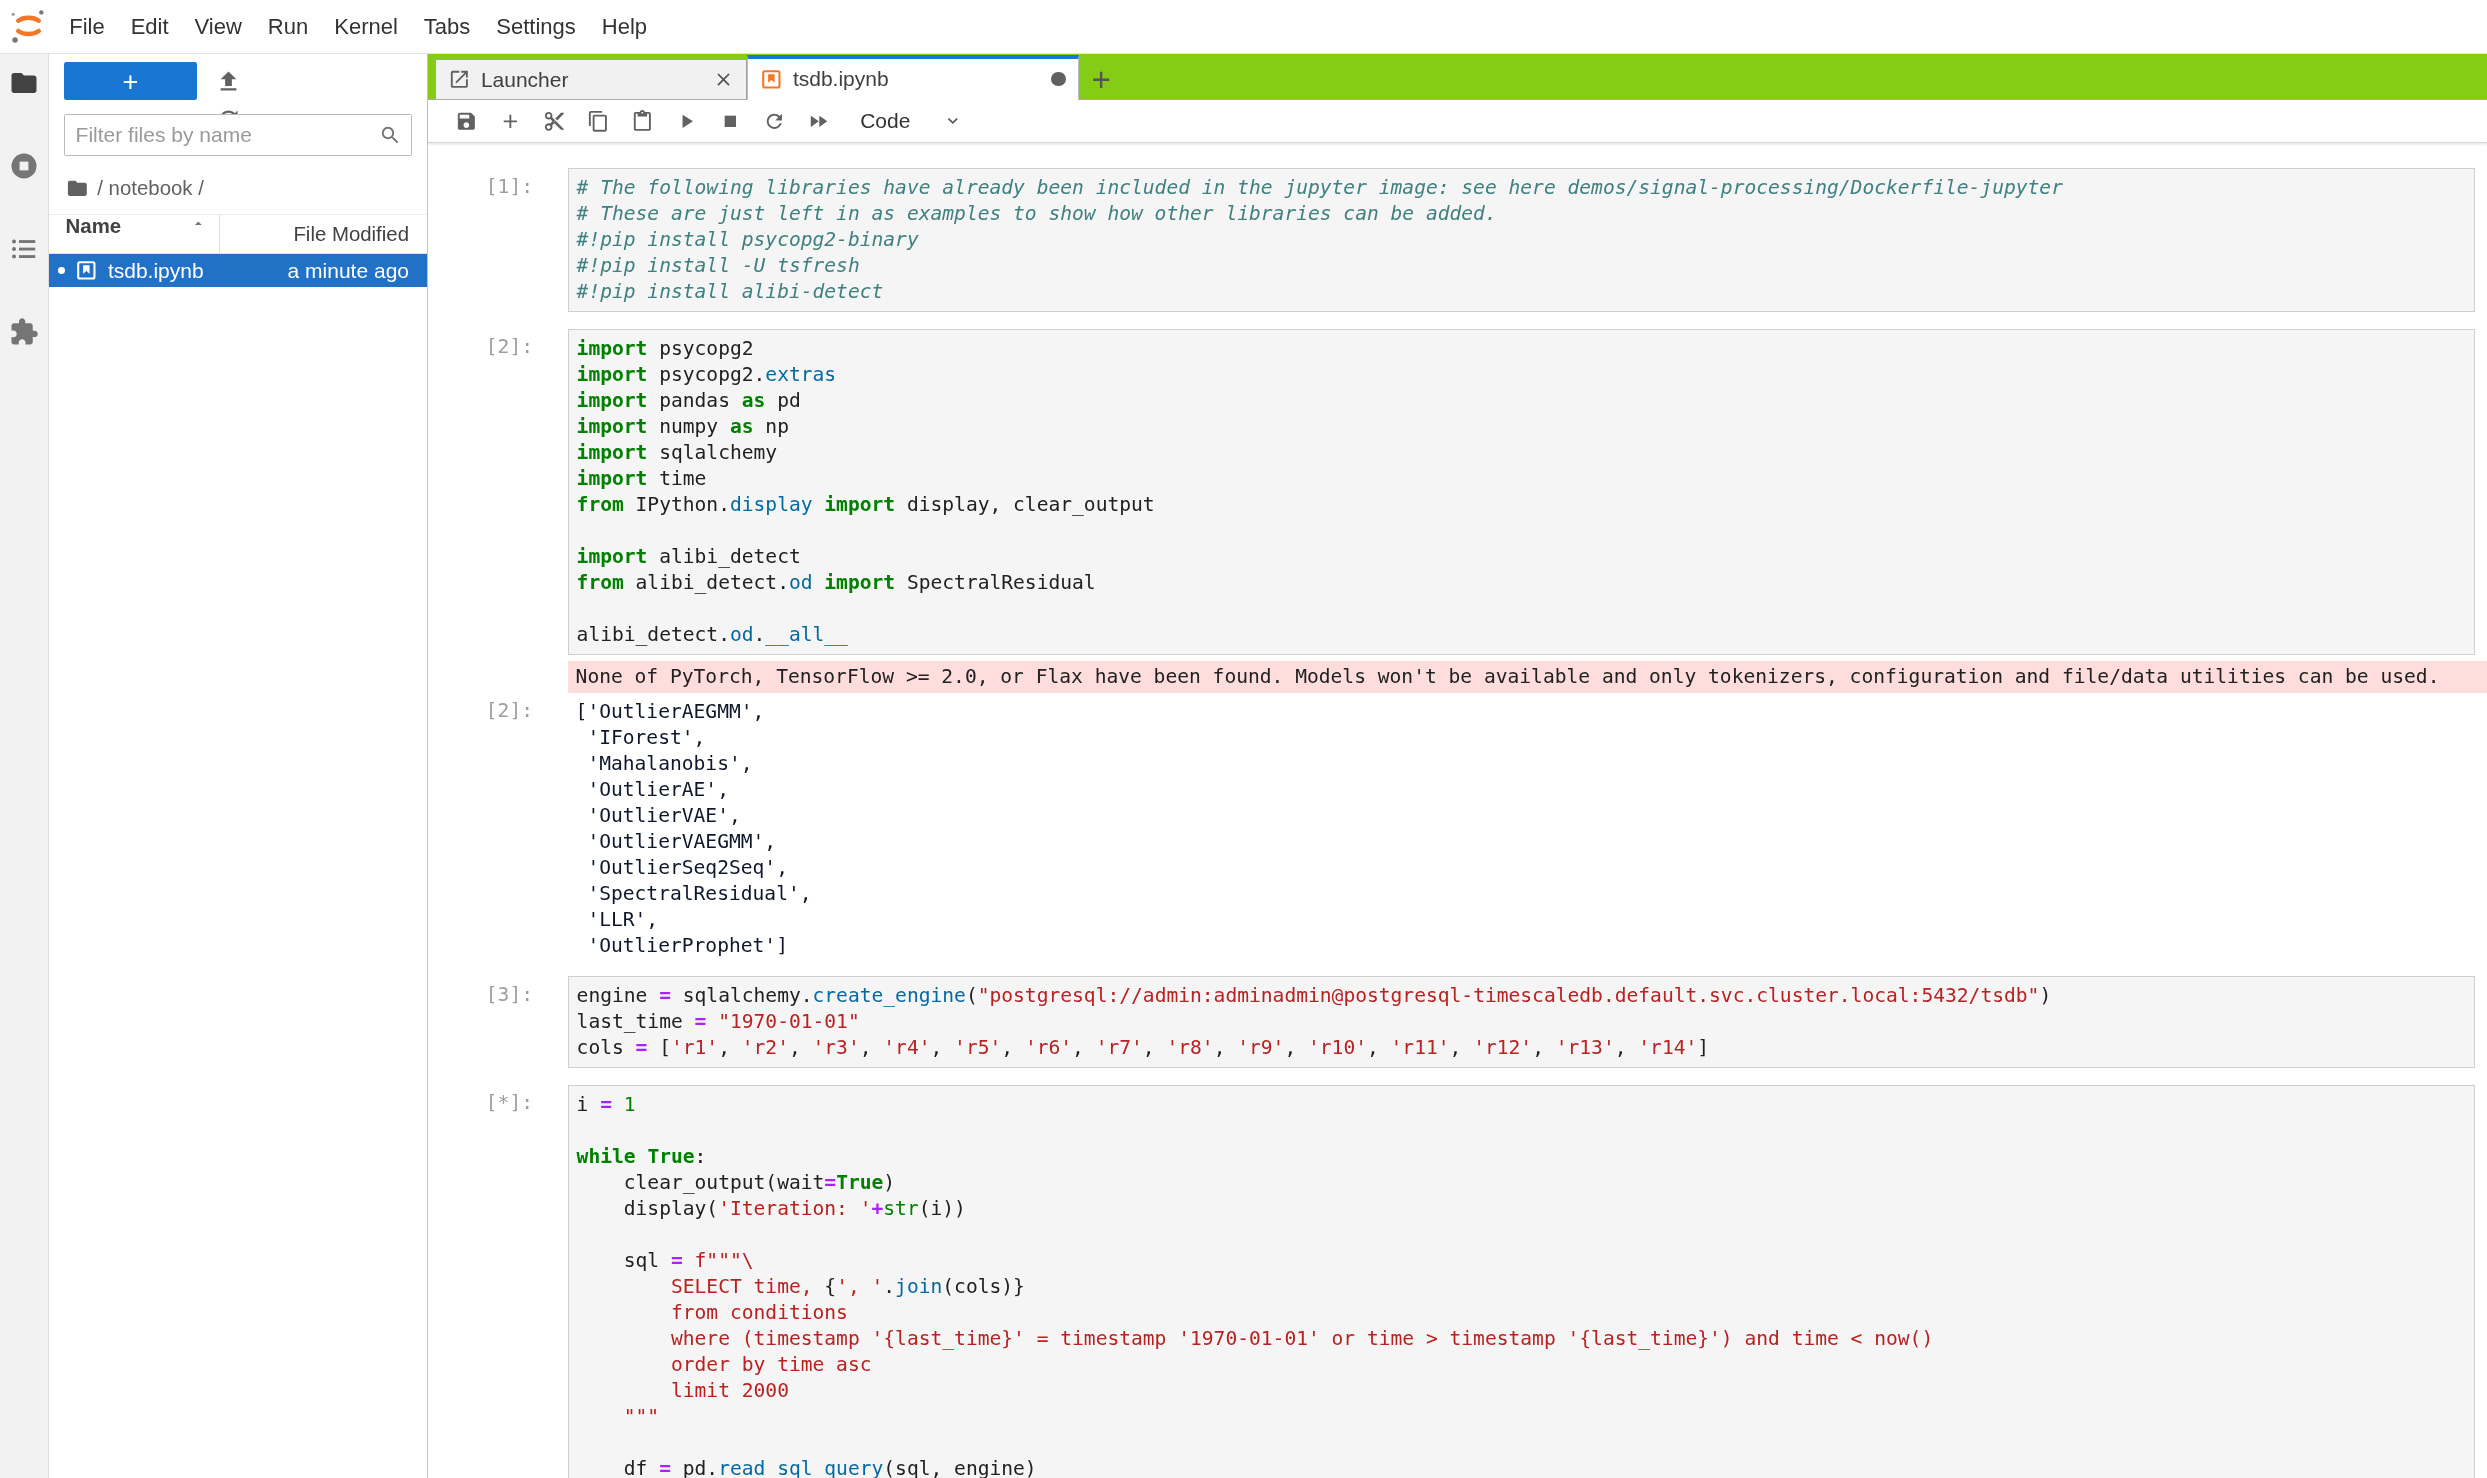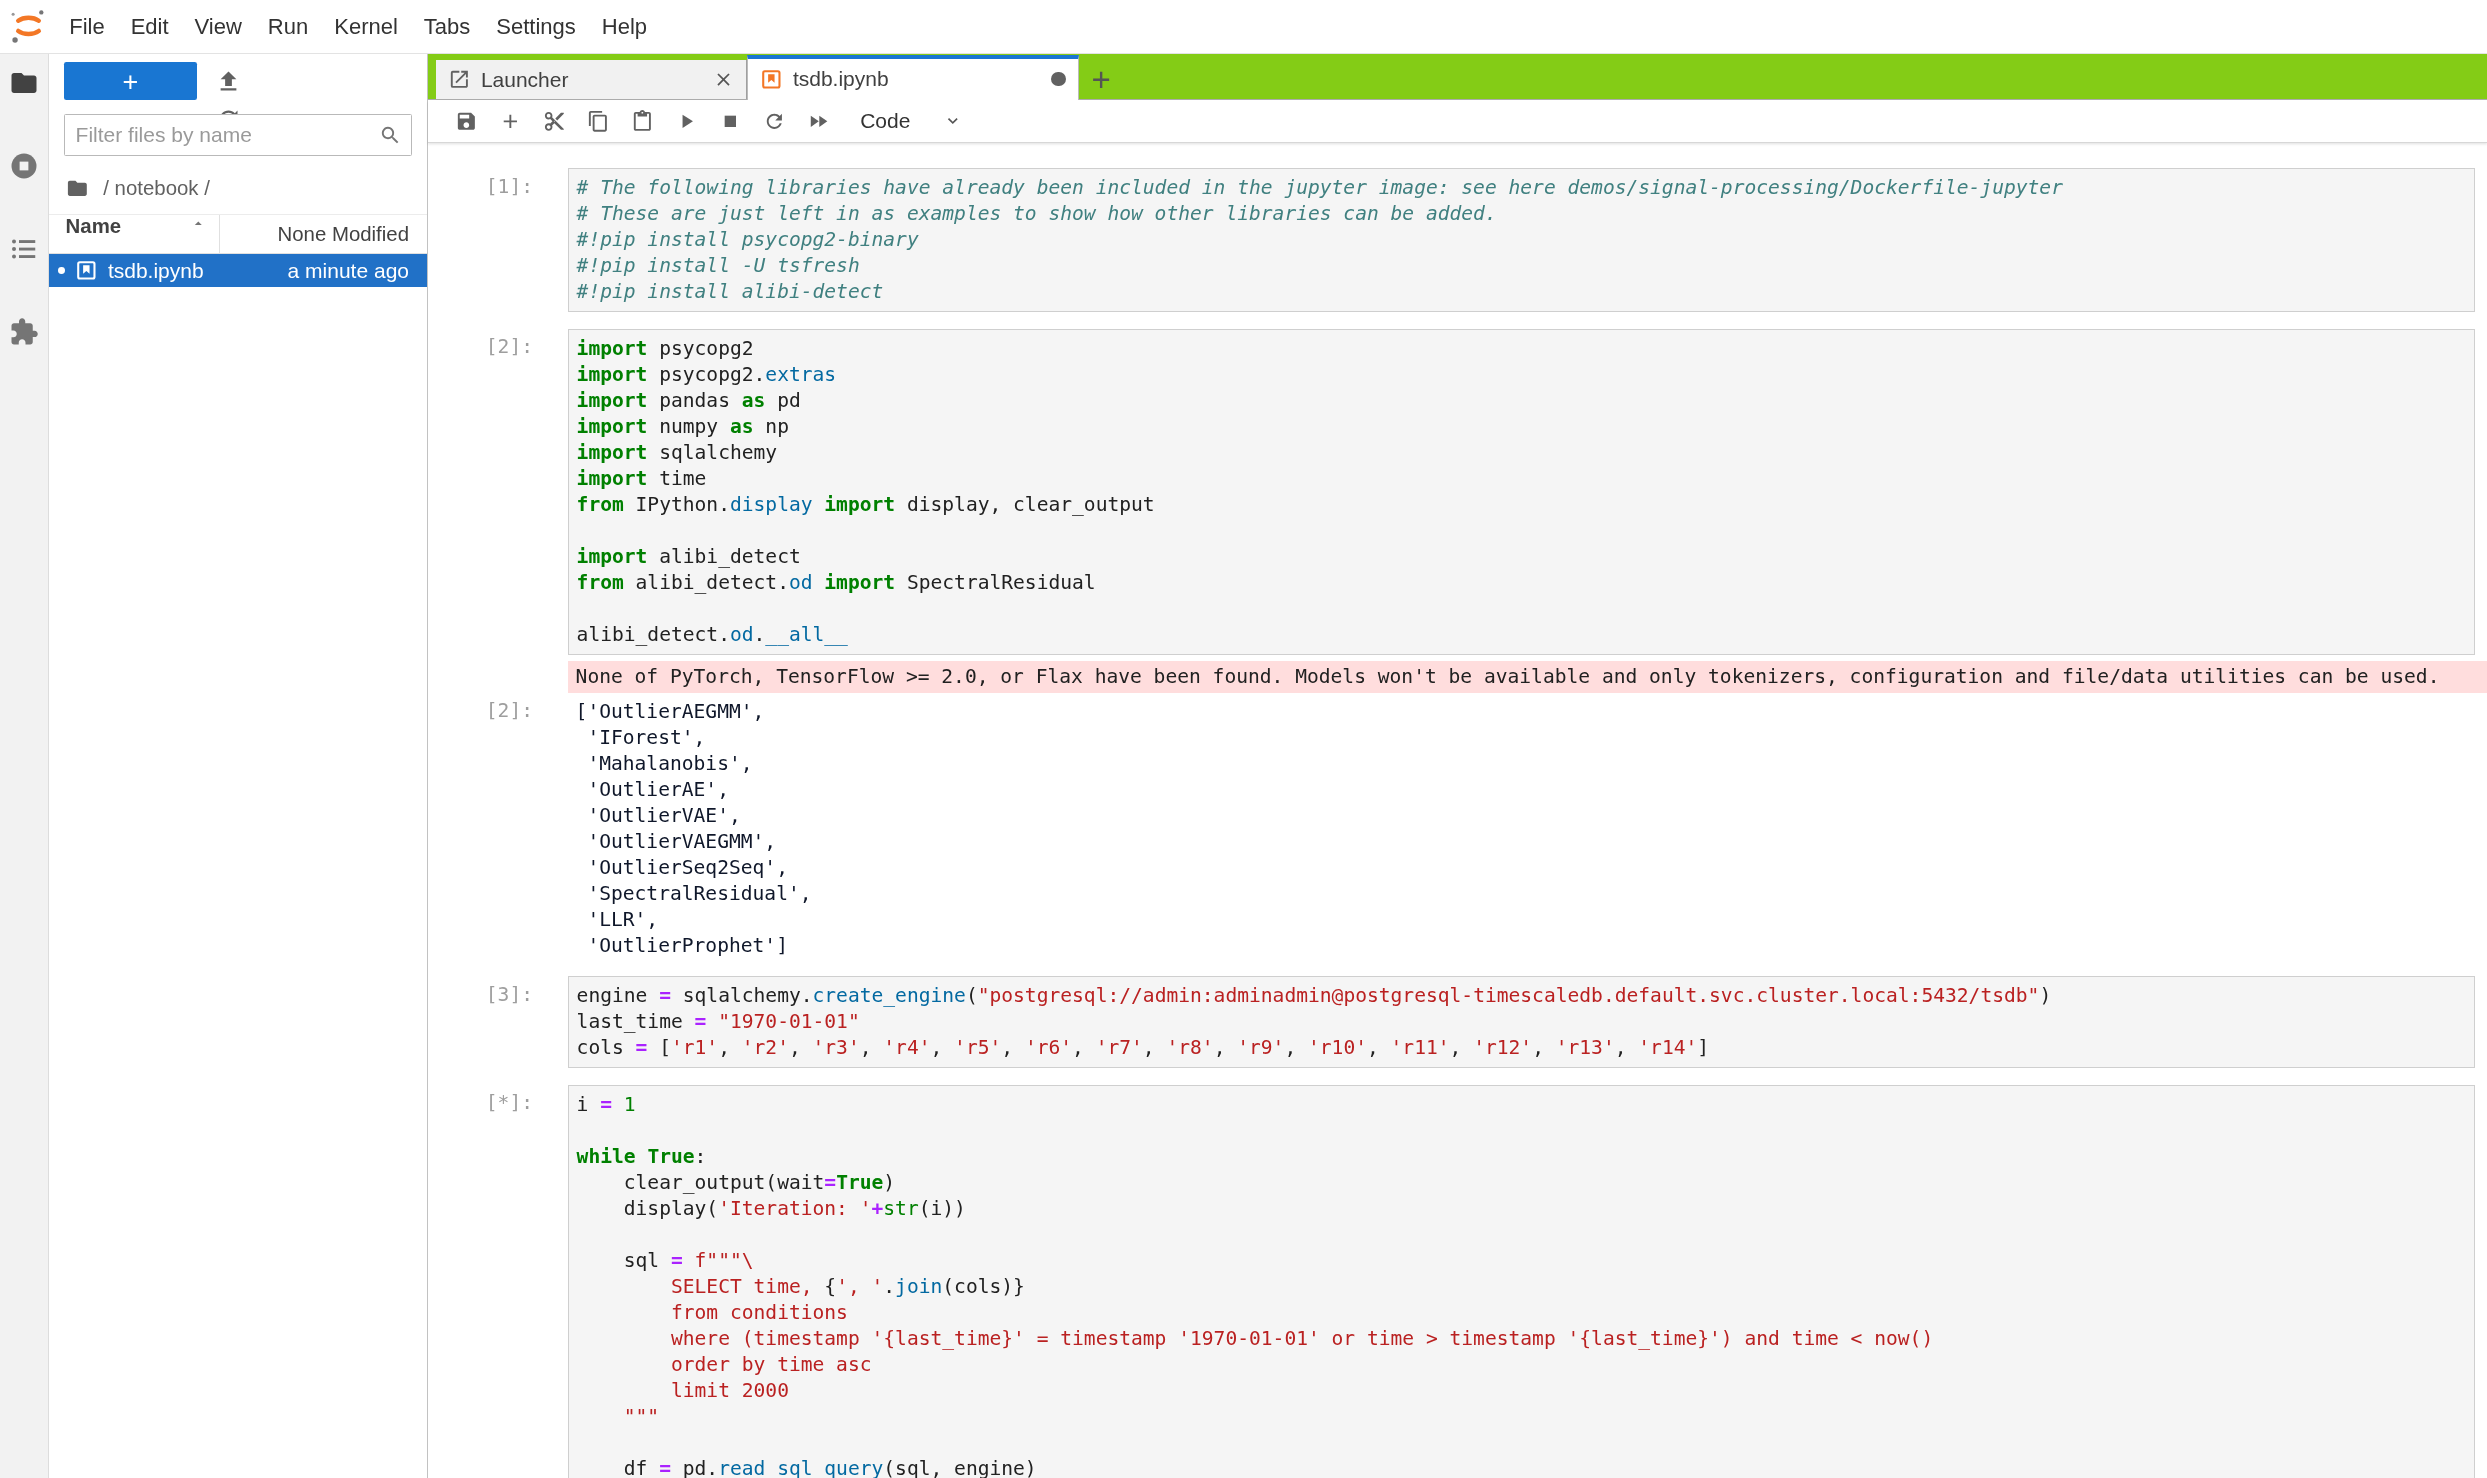--- a/index.html
+++ b/index.html
@@ -29,21 +29,21 @@
   #new-launcher{width:133px;height:38px;background:var(--accent);color:#fff;font-size:27px;
     border:none;border-radius:2.3px;line-height:38px;font-family:"Liberation Sans",sans-serif}
   .fb-act{width:62px;height:38px;display:flex;align-items:center;justify-content:center;color:#616161;
     background:transparent;border:none}
   .fb-act .ic{width:27px;height:27px}
   .fb-filter{margin:6px 15px 0;position:relative;height:46px}
   .fb-filter input{width:100%;height:42px;box-sizing:border-box;border:0.8px solid #b9b9b9;border-radius:1.5px;
     font-size:21px;padding:0 42px 0 10.6px;color:#333;font-family:"Liberation Sans",sans-serif;outline:none}
   .fb-filter input::placeholder{color:#9a9a9a}
   .fb-filter .ic{position:absolute;right:10.6px;top:9.8px;width:22.7px;height:22.7px;color:#757575}
-  .fb-crumbs{display:flex;align-items:center;gap:15px;padding:13.6px 0 0 16.6px;height:30px}
+  .fb-crumbs{display:flex;align-items:center;gap:9px;padding:13.6px 0 0 16.6px;height:30px}
   .fb-crumbs .ic{width:22.7px;height:22.7px;color:#616161}
   .fb-crumbs span.txt{font-size:20.4px;color:#616161}
   .fb-head{display:flex;align-items:center;height:38px;margin-top:10.6px;border-top:0.8px solid #ececec;
     border-bottom:0.8px solid #e0e0e0;font-size:20.4px;color:#424242}
   .col-name{flex:0 0 171px;box-sizing:border-box;padding:0 12px 0 16.6px;font-weight:bold;display:flex;
     justify-content:space-between;border-right:0.8px solid #e0e0e0;height:100%}
   .col-name .ic{width:16.6px;height:16.6px;color:#757575}
   .col-mod{flex:1;text-align:right;padding-right:18px;color:#424242}
   .fb-row{height:33px;display:flex;align-items:center;background:var(--sel);color:#fff;font-size:21px}
   .fb-row .bullet{width:6.8px;height:6.8px;border-radius:50%;background:#fff;margin-left:9px;flex:0 0 auto}
@@ -201,21 +201,21 @@
   </div>
   <div class="fb-head">
     <span class="col-name">
       <span>Name</span>
       <span class="ic">
         <svg viewBox="0 0 24 24">
             <path fill="currentColor" d="M7 14.5l5-5 5 5z"></path>
           </svg>
       </span>
     </span>
-    <span class="col-mod">None Modified</span>
+    <span class="col-mod">File Modified</span>
   </div>
   <div id="fb-rows">
       <div class="fb-row">
         <span class="bullet"></span>
         <span class="ic">
           <svg viewBox="0 0 24 24">
             <rect x="3.4" y="3.4" width="17.2" height="17.2" rx="1.6" fill="none" stroke="currentColor" stroke-width="2.2"></rect>
             <path d="M8.6 6.6h6.8v9l-3.4-2.9-3.4 2.9z" fill="currentColor"></path>
           </svg>
         </span>

